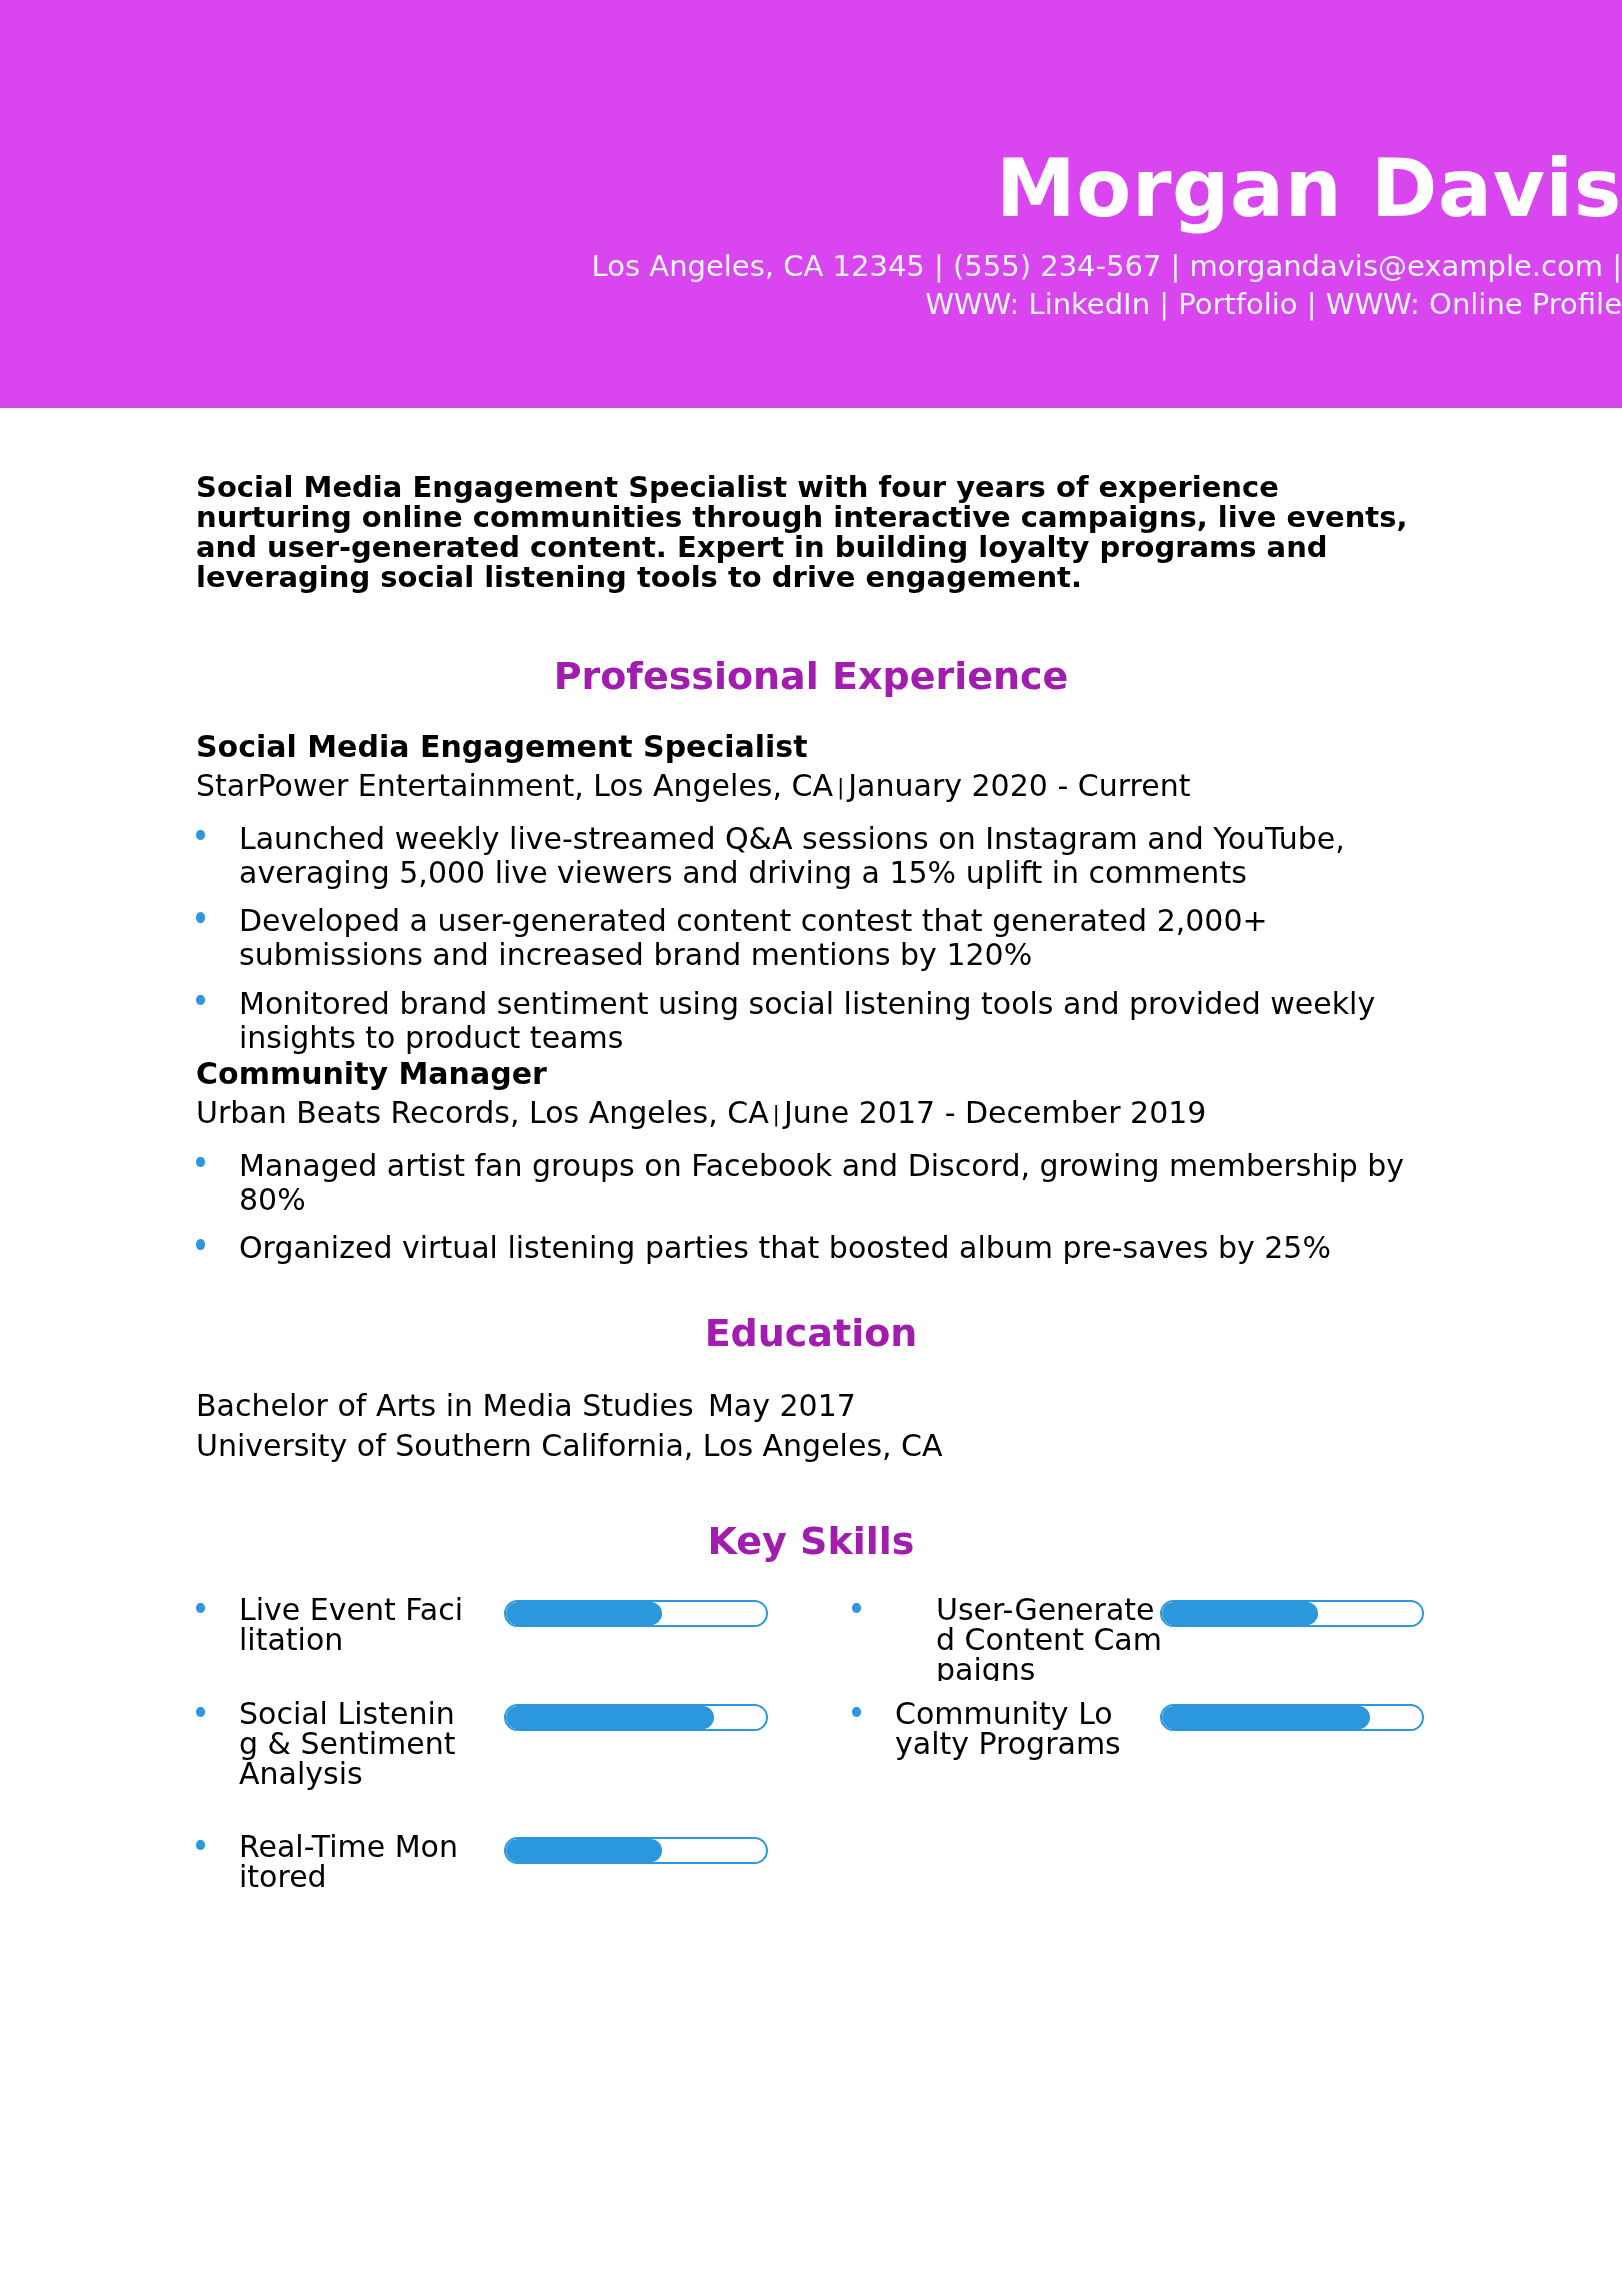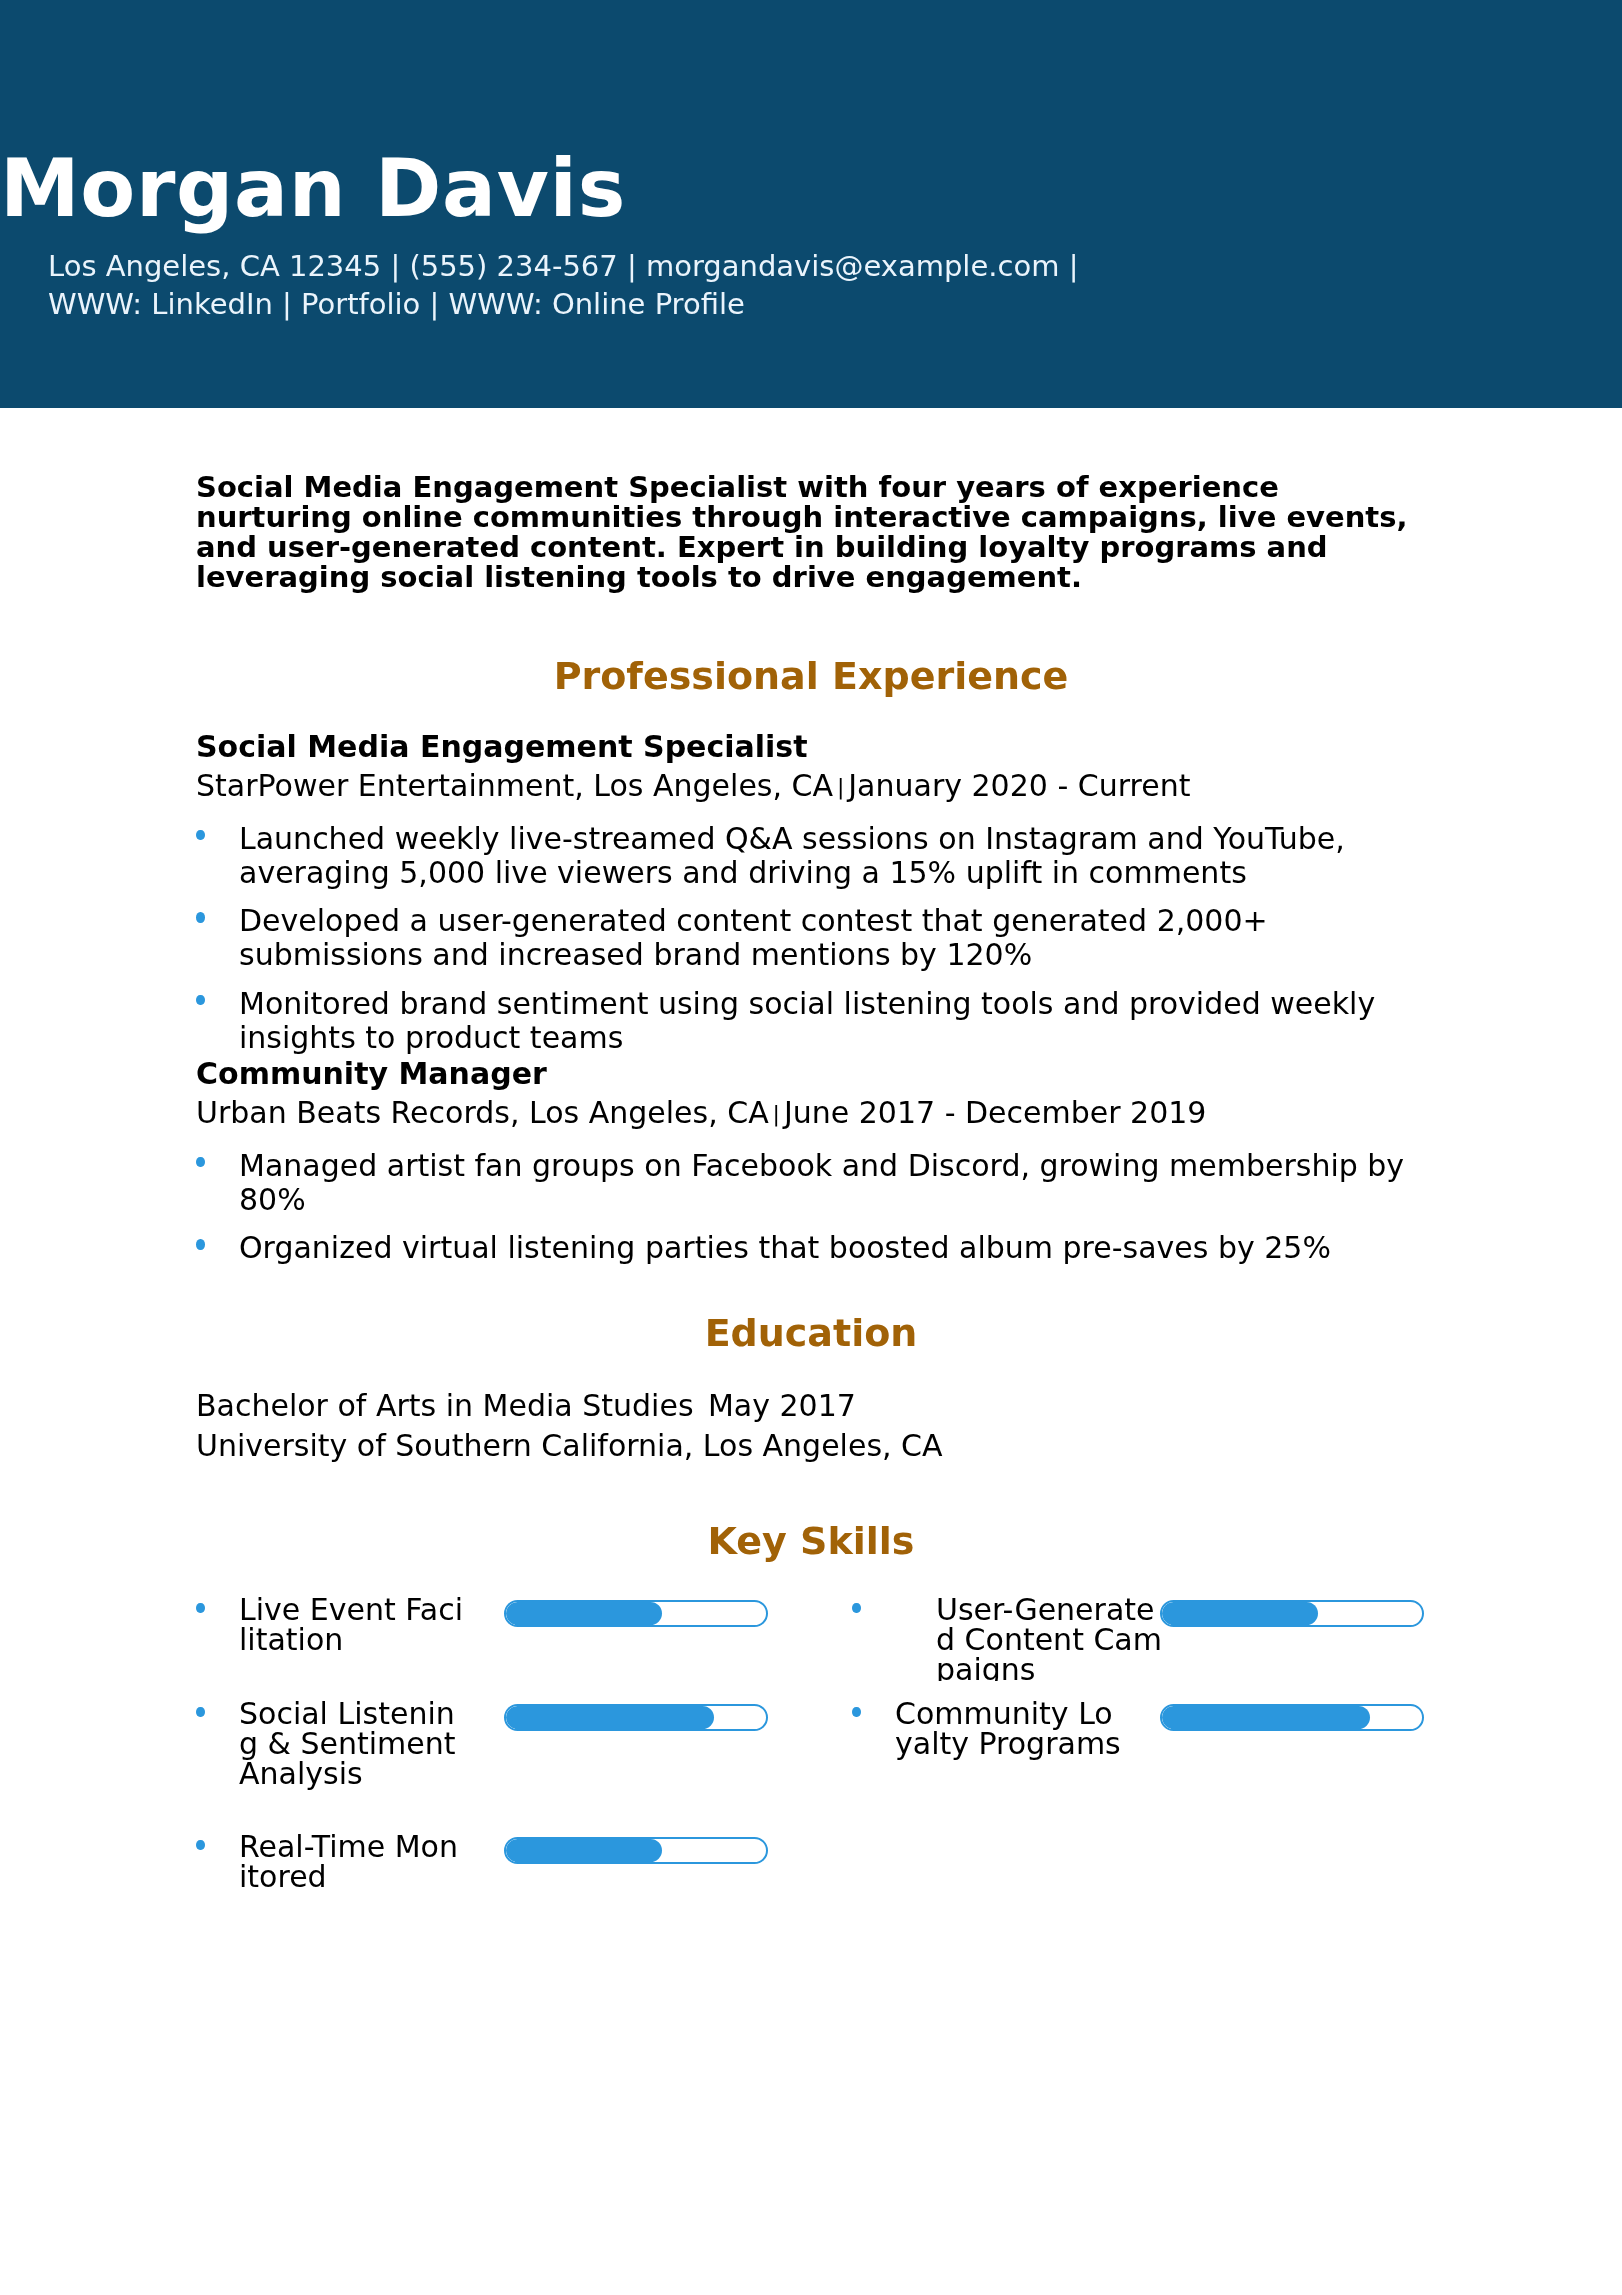--- a/index.html
+++ b/index.html
@@ -2,38 +2,38 @@
 <html style="font-size:10.5px"><head>
 <meta charset="utf-8">
 <style>
   html, body { margin: 0; padding: 0; }
   body {
     width: 1622px; height: 2295px; background: #ffffff; position: relative; overflow: hidden;
     font-family: "DejaVu Sans", sans-serif; color: #000000;
   }
   .header {
     position: absolute; left: 0; top: 0; width: 1622px; height: 408px;
-    background: #0c4a6e; text-align: left; color: #ffffff;
+    background: #d946ef; text-align: right; color: #ffffff;
   }
   .name {
     position: absolute; left: 0; right: 0; top: 136px;
     font-size: 80px; font-weight: bold; line-height: 105px; letter-spacing: 0.7px;
   }
   .contact {
     position: absolute; left: 0; right: 0; top: 247px;
     font-size: 29px; line-height: 38px; color: #EAF4FC;
   }
   .contact .line { display: block; padding-left: 48px; }
   .summary {
     position: absolute; left: 196px; top: 472px; width: 1243px;
     font-size: 29px; font-weight: bold; line-height: 30px;
   }
   .sec-title {
     position: absolute; left: 0; width: 1622px; text-align: center;
-    font-size: 38px; font-weight: bold; color: #a16207; line-height: 46px;
+    font-size: 38px; font-weight: bold; color: #a21caf; line-height: 46px;
   }
   .job-title {
     position: absolute; left: 196px; font-size: 30px; font-weight: bold; line-height: 37px;
   }
   .job-meta {
     position: absolute; left: 196px; font-size: 30px; line-height: 37px;
   }
   .job-meta .sep { font-size: 22px; padding: 0 3.9px; vertical-align: 2px; }
   .bullets { position: absolute; left: 196px; width: 1243px; margin: 0; padding: 0; list-style: none; }
   .bullets li {

